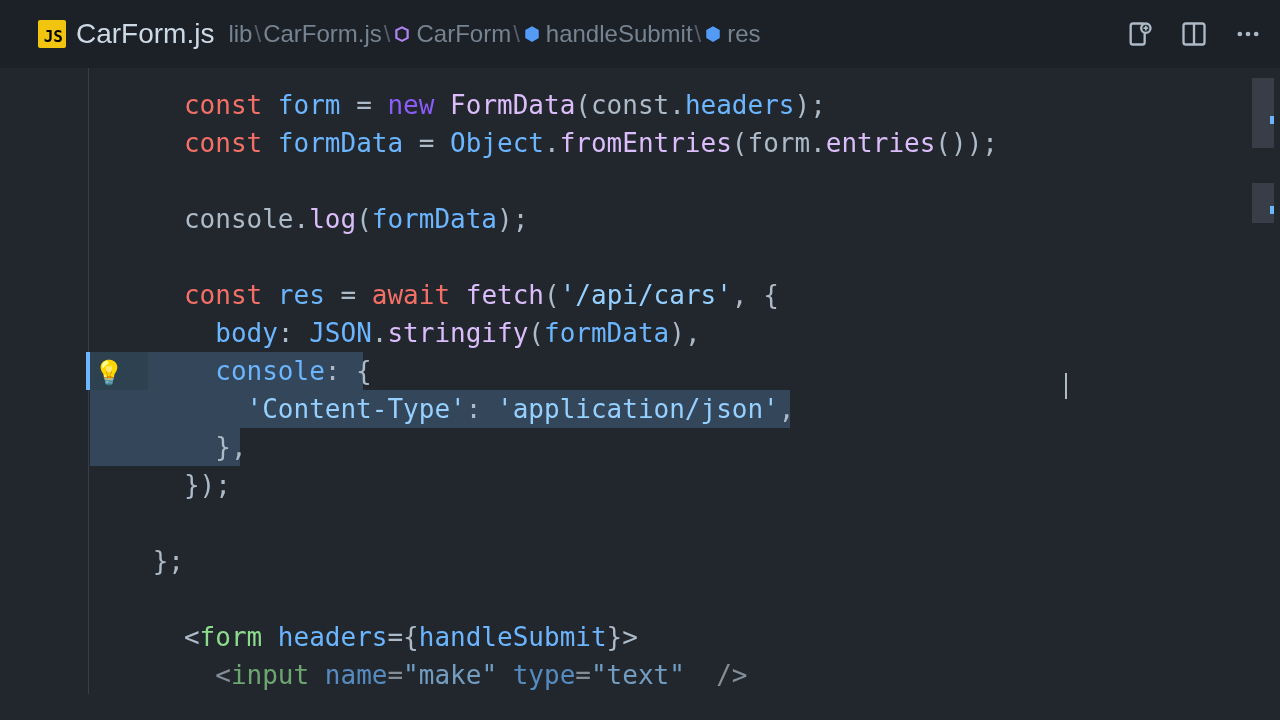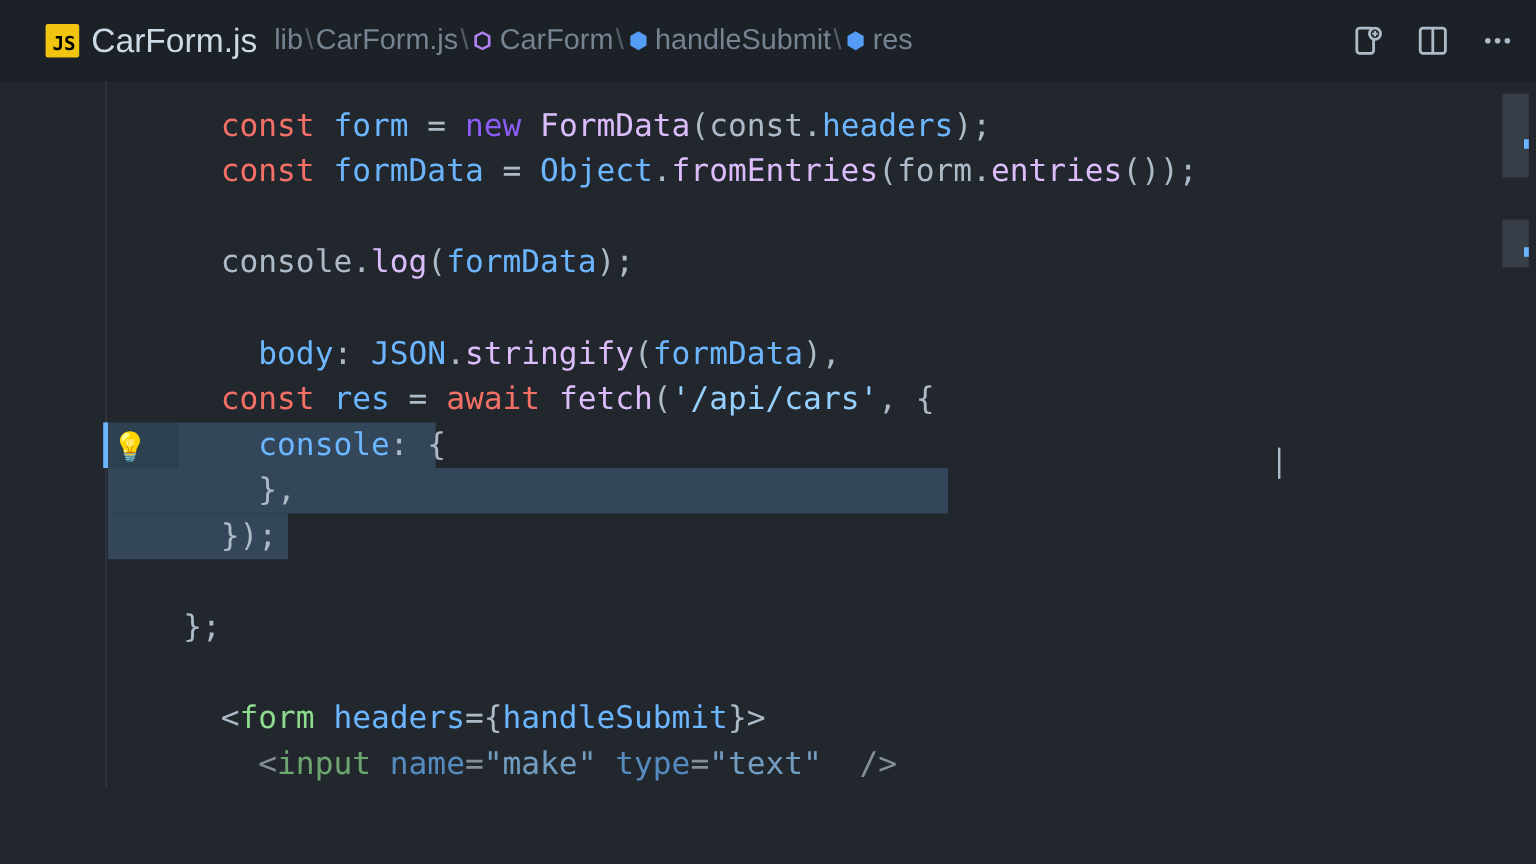--- a/index.html
+++ b/index.html
@@ -237,23 +237,24 @@
   <div class="sel-bg sel2"></div>
   <div class="sel-bg sel3"></div>
   <div class="sel-bg sel4"></div>
   <div class="cursor"></div>
 
   <pre class="line">      <span class="kw">const</span> <span class="var">form</span><span class="plain"> = </span><span class="new">new</span> <span class="fn">FormData</span><span class="punc">(</span><span class="plain">const</span><span class="punc">.</span><span class="var">headers</span><span class="punc">);</span></pre>
   <pre class="line">      <span class="kw">const</span> <span class="var">formData</span><span class="plain"> = </span><span class="obj">Object</span><span class="punc">.</span><span class="fn">fromEntries</span><span class="punc">(</span><span class="plain">form</span><span class="punc">.</span><span class="fn">entries</span><span class="punc">()</span><span class="punc">);</span></pre>
   <pre class="line"> </pre>
   <pre class="line">      <span class="plain">console</span><span class="punc">.</span><span class="fn">log</span><span class="punc">(</span><span class="var">formData</span><span class="punc">);</span></pre>
   <pre class="line"> </pre>
+  <pre class="line">      <span class="kw">const</span> <span class="var">res</span><span class="plain"> = </span><span class="kw">await</span> <span class="fn">fetch</span><span class="punc">(</span><span class="str">'/api/cars'</span><span class="punc">, {</span></pre>
   <pre class="line">        <span class="prop">body</span><span class="punc">: </span><span class="obj">JSON</span><span class="punc">.</span><span class="fn">stringify</span><span class="punc">(</span><span class="var">formData</span><span class="punc">),</span></pre>
-  <pre class="line">      <span class="kw">const</span> <span class="var">res</span><span class="plain"> = </span><span class="kw">await</span> <span class="fn">fetch</span><span class="punc">(</span><span class="str">'/api/cars'</span><span class="punc">, {</span></pre>
   <pre class="line">        <span class="prop">console</span><span class="punc">: {</span></pre>
+  <pre class="line">          <span class="str">'Content-Type'</span><span class="punc">: </span><span class="str">'application/json'</span><span class="punc">,</span></pre>
   <pre class="line">        <span class="punc">},</span></pre>
   <pre class="line">      <span class="punc">});</span></pre>
   <pre class="line"> </pre>
   <pre class="line">    <span class="punc">};</span></pre>
   <pre class="line"> </pre>
   <pre class="line">      <span class="punc">&lt;</span><span class="tag">form</span> <span class="attr">headers</span><span class="punc">=</span><span class="punc">{</span><span class="var">handleSubmit</span><span class="punc">}</span><span class="punc">&gt;</span></pre>
   <pre class="line" style="opacity:0.7">        <span class="punc">&lt;</span><span class="tag">input</span> <span class="attr">name</span><span class="punc">=</span><span class="str">"make"</span> <span class="attr">type</span><span class="punc">=</span><span class="str">"text"</span><span class="punc">  /&gt;</span></pre>
 </div>
 
 <div class="minimap">

